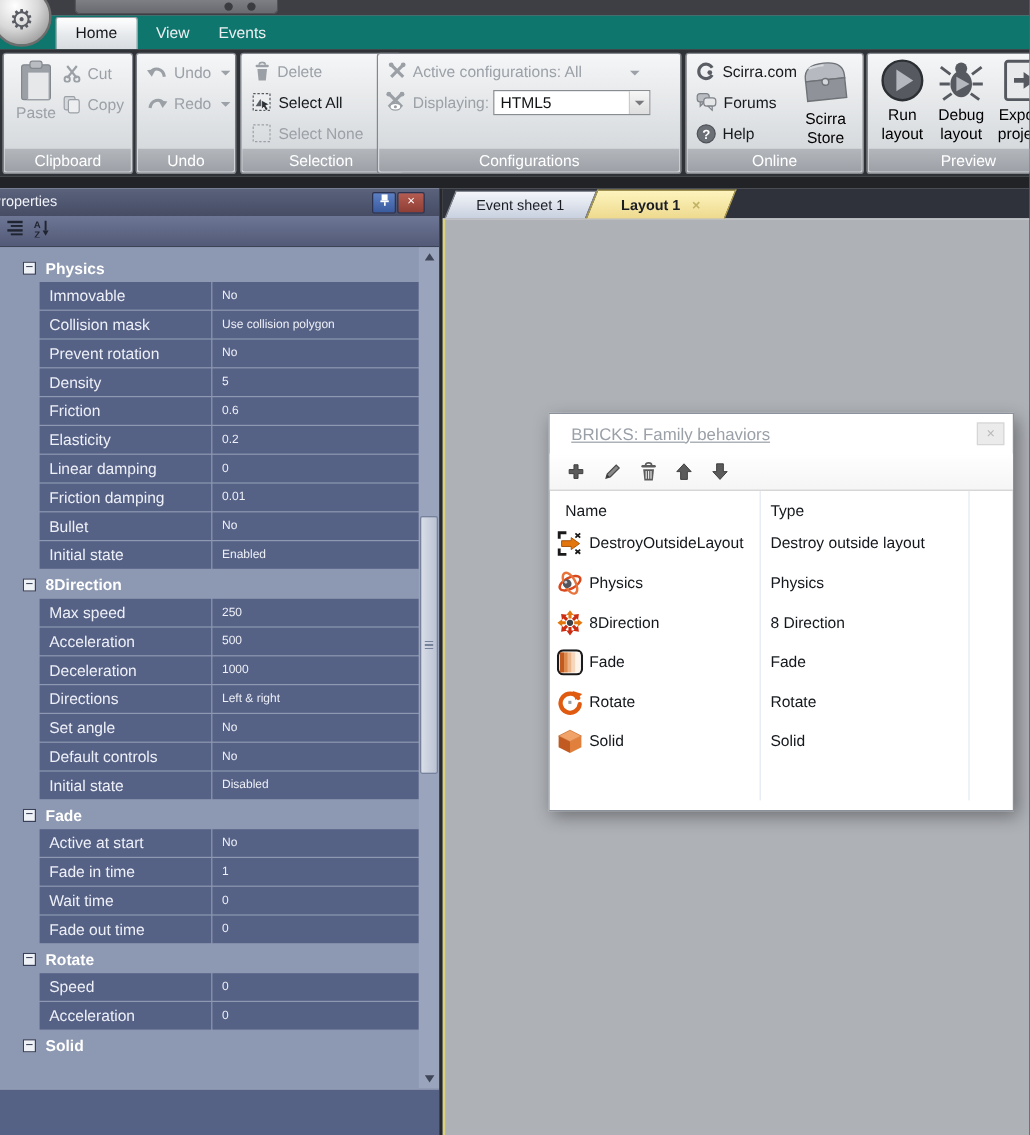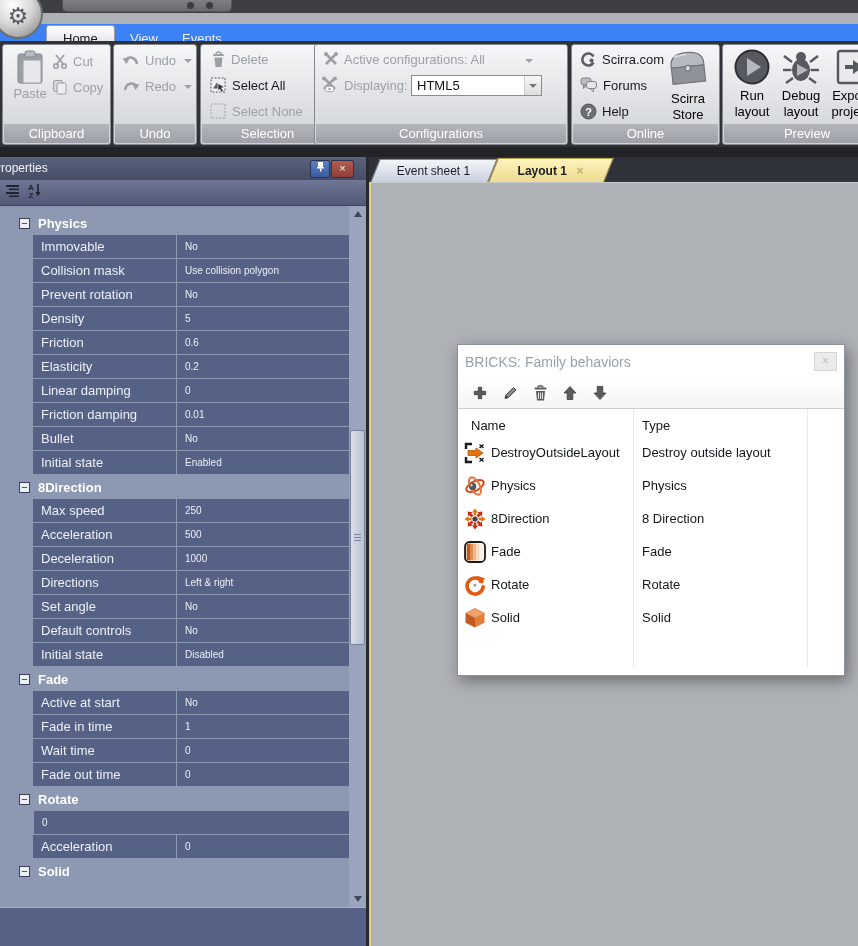--- a/index.html
+++ b/index.html
@@ -3,21 +3,21 @@
 <meta charset="utf-8">
 <style>
   html,body{margin:0;padding:0;background:#1b1d20;}
   .screen{position:relative;width:858px;height:946px;overflow:hidden;
     font-family:"Liberation Sans",sans-serif;background:#aeb1b6;}
   
   .titlebar{position:absolute;left:0;top:0;width:858px;height:13px;background:#3d3f44;}
   .qat{position:absolute;left:62px;top:0;width:168px;height:11px;background:linear-gradient(#7d7f84,#686a6f);
     border:1px solid #53555a;border-top:none;border-radius:0 0 5px 5px;}
   .qat-dot{position:absolute;top:2px;width:7px;height:7px;border-radius:50%;background:#3a3c40;}
-  .tabrow{position:absolute;left:0;top:24px;width:858px;height:28px;background:#3b82f6;}
+  .tabrow{position:absolute;left:0;top:13px;width:858px;height:28px;background:#0f766e;}
   .rtab{position:absolute;bottom:0;height:26px;line-height:26px;padding:0 16px;color:#edeff2;font-size:13px;}
   .rtab.active{background:linear-gradient(#ffffff,#e6e9ec 55%,#d8dbdf);color:#16181c;
     border:1px solid #9a9ea4;border-bottom:none;border-radius:3px 3px 0 0;line-height:25px;}
   .orb{position:absolute;left:-7px;top:-11px;width:46px;height:46px;border-radius:50%;z-index:6;
     background:radial-gradient(circle at 38% 30%,#ffffff,#d8d8d8 45%,#8e8e8e 90%);
     border:2px solid #6d6d6d;display:flex;align-items:center;justify-content:center;}
   .orb .gear{font-size:23px;color:#595d63;margin-top:4px;}
   
   .ribbon{position:absolute;left:0;top:41px;width:858px;height:106px;background:#2f3236;}
   .ribbon-bottom{position:absolute;left:0;top:147px;width:858px;height:10px;background:#212327;}
@@ -73,21 +73,21 @@
   .doc-tab .lbl{transform:skewX(22deg);font-size:12px;color:#1a1d24;}
   .tab-event{left:6px;width:118px;background:linear-gradient(#f3f5f9,#c8d0df);}
   .tab-layout{left:124px;width:116px;height:24px;background:linear-gradient(#fdf4bd,#eeda8f);border-color:#b2a04e;z-index:2;}
   .tab-layout .lbl{font-weight:bold;}
   .tab-close{transform:skewX(22deg);font-size:12px;color:#c2b264;margin-left:9px;font-weight:bold;}
   .canvas{position:absolute;left:369px;top:182px;width:489px;height:764px;background:#aeb1b6;
     border-left:2px solid #ddd27c;border-top:1px solid #c9cbce;box-sizing:border-box;}
   
   .dialog{position:absolute;left:457px;top:344px;width:388px;height:332px;background:#fff;
     border:1px solid #8b929c;box-shadow:3px 5px 14px rgba(0,0,0,.38);box-sizing:border-box;z-index:10;}
-  .dlg-title{height:33px;display:flex;align-items:center;padding-left:7px;color:#9aa0a8;font-size:14px;}
+  .dlg-title{height:33px;display:flex;align-items:center;padding-left:18px;color:#9aa0a8;font-size:14px;text-decoration:underline;}
   .dlg-close{position:absolute;right:7px;top:7px;width:23px;height:19px;background:#ebebeb;border:1px solid #d6d6d6;
     color:#b9b9b9;text-align:center;line-height:17px;font-size:12px;box-sizing:border-box;}
   .dlg-toolbar{height:30px;border-bottom:1px solid #cdcdcd;background:linear-gradient(#ffffff,#f5f5f5);
     display:flex;align-items:center;gap:12px;padding-left:13px;}
   .tbtn{width:18px;height:18px;display:flex;align-items:center;justify-content:center;}
   .dlg-table{position:relative;height:266px;}
   .col-sep{position:absolute;top:0;bottom:8px;width:1px;background:#e2e9f1;}
   .dlg-header{display:flex;height:22px;align-items:center;font-size:13px;color:#14181c;padding-top:5px;}
   .cell-name{width:175px;box-sizing:border-box;display:flex;align-items:center;}
   .dlg-header .cell-name{padding-left:13px;}
@@ -420,20 +420,21 @@
         </div>
         <div class="prop-row">
           <div class="prop-label">Fade out time</div>
           <div class="prop-value">0</div>
         </div>
         <div class="prop-header">
           <span class="collapse-box">−</span>
           <span class="prop-title">Rotate</span>
         </div>
         <div class="prop-row">
+          <div class="prop-label">Speed</div>
           <div class="prop-value">0</div>
         </div>
         <div class="prop-row">
           <div class="prop-label">Acceleration</div>
           <div class="prop-value">0</div>
         </div>
         <div class="prop-header">
           <span class="collapse-box">−</span>
           <span class="prop-title">Solid</span>
         </div>

